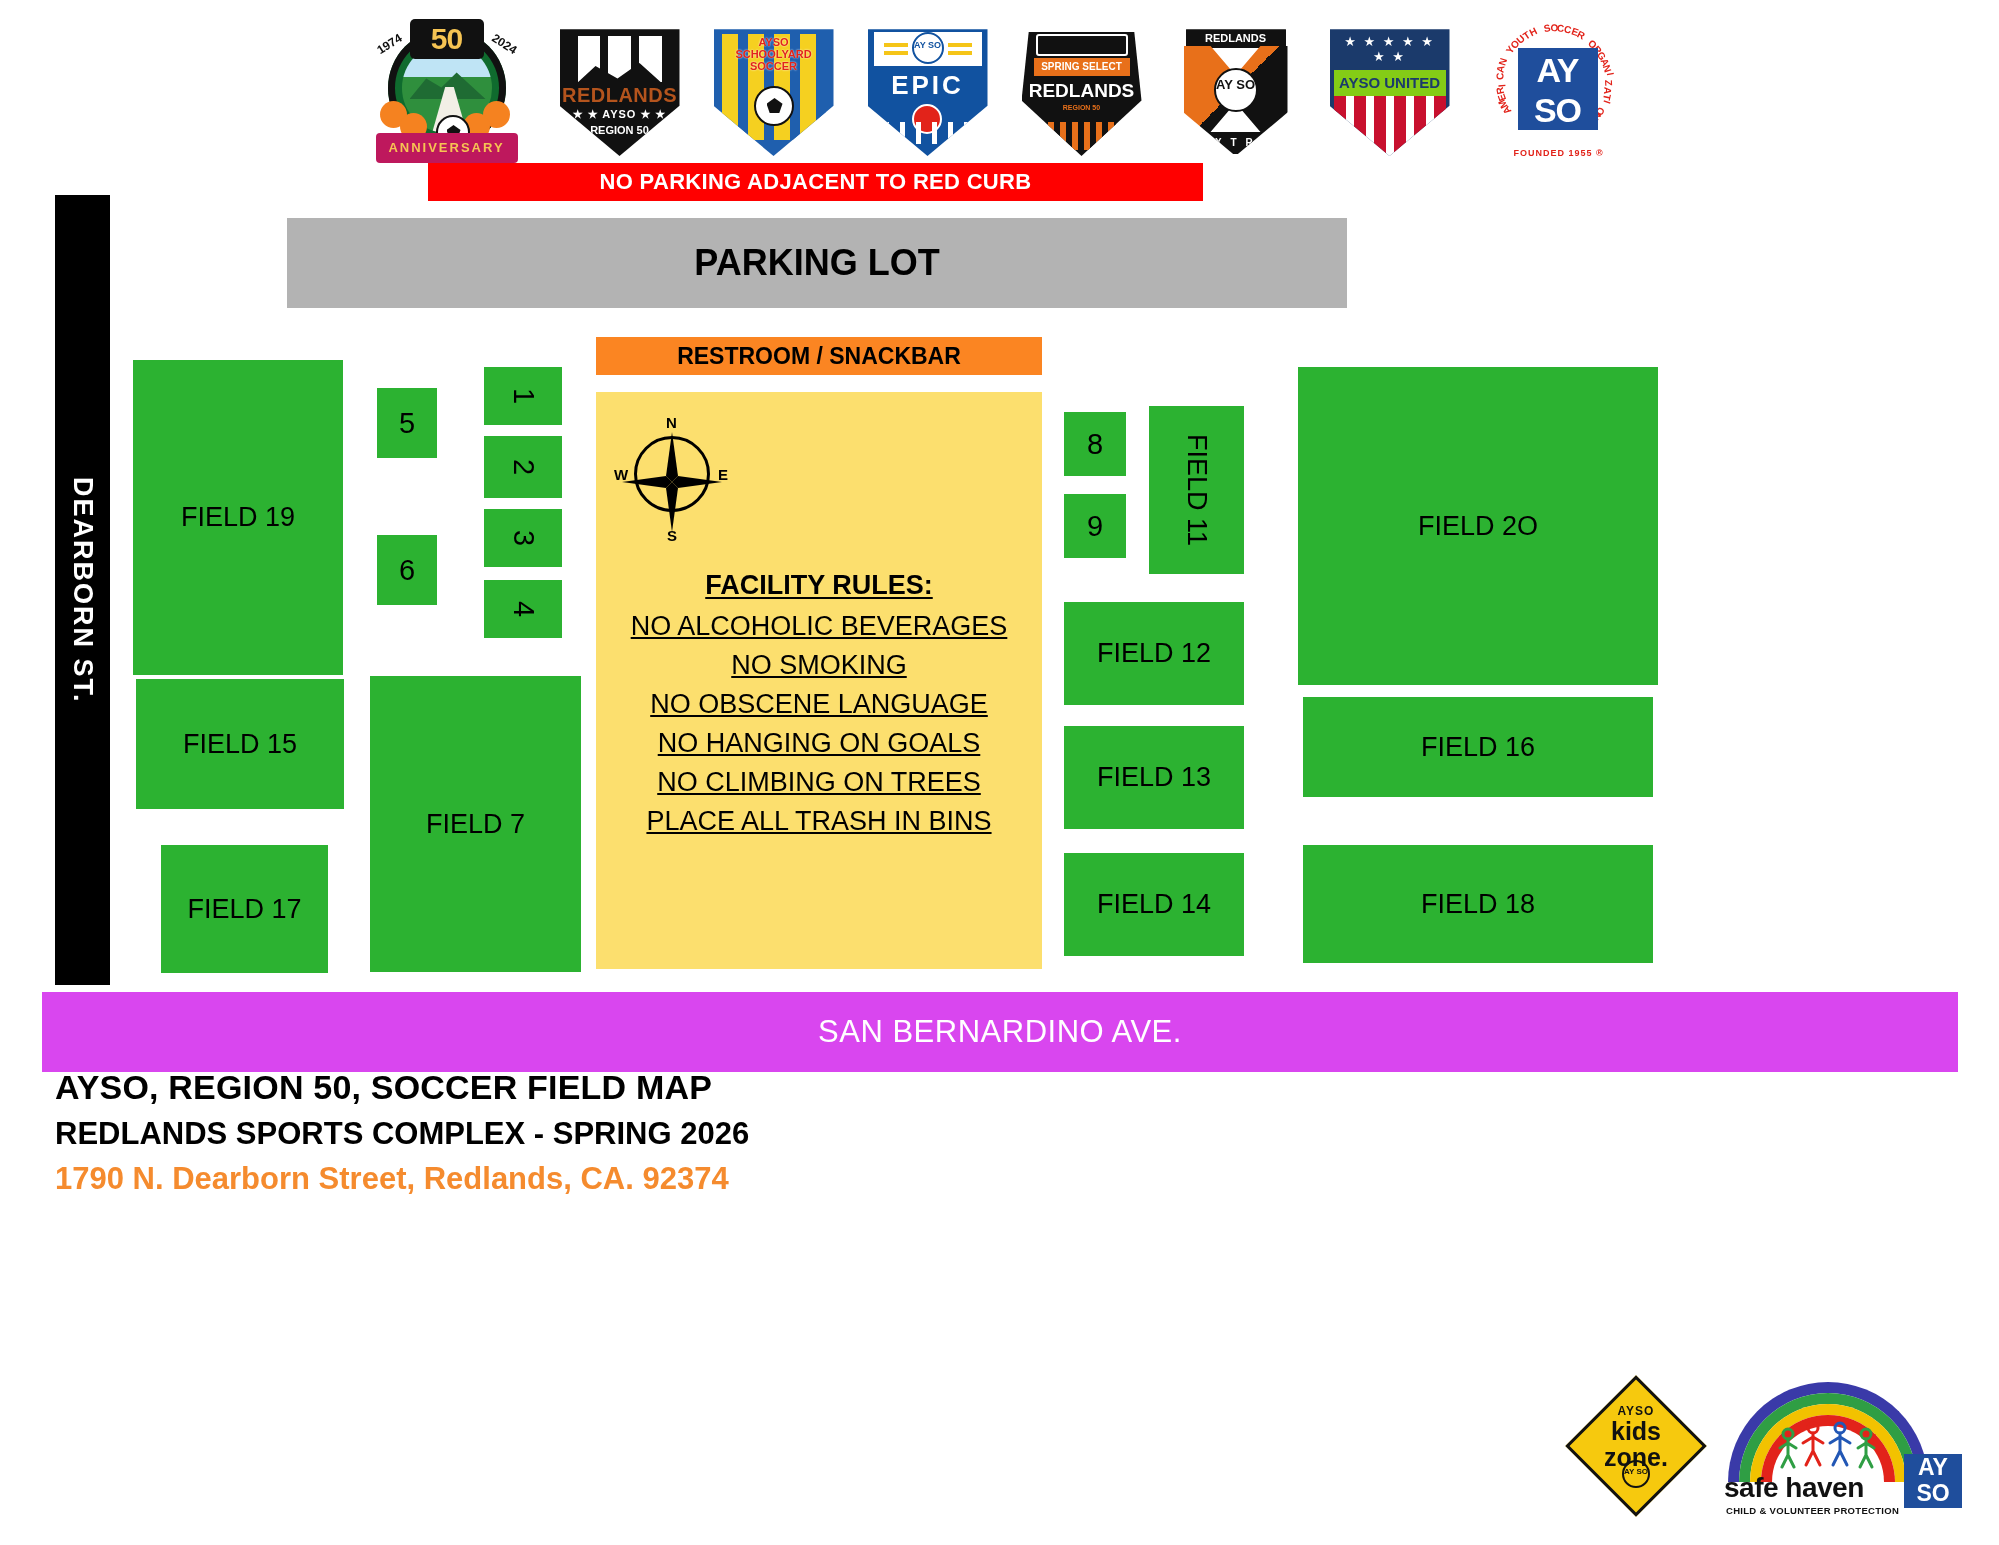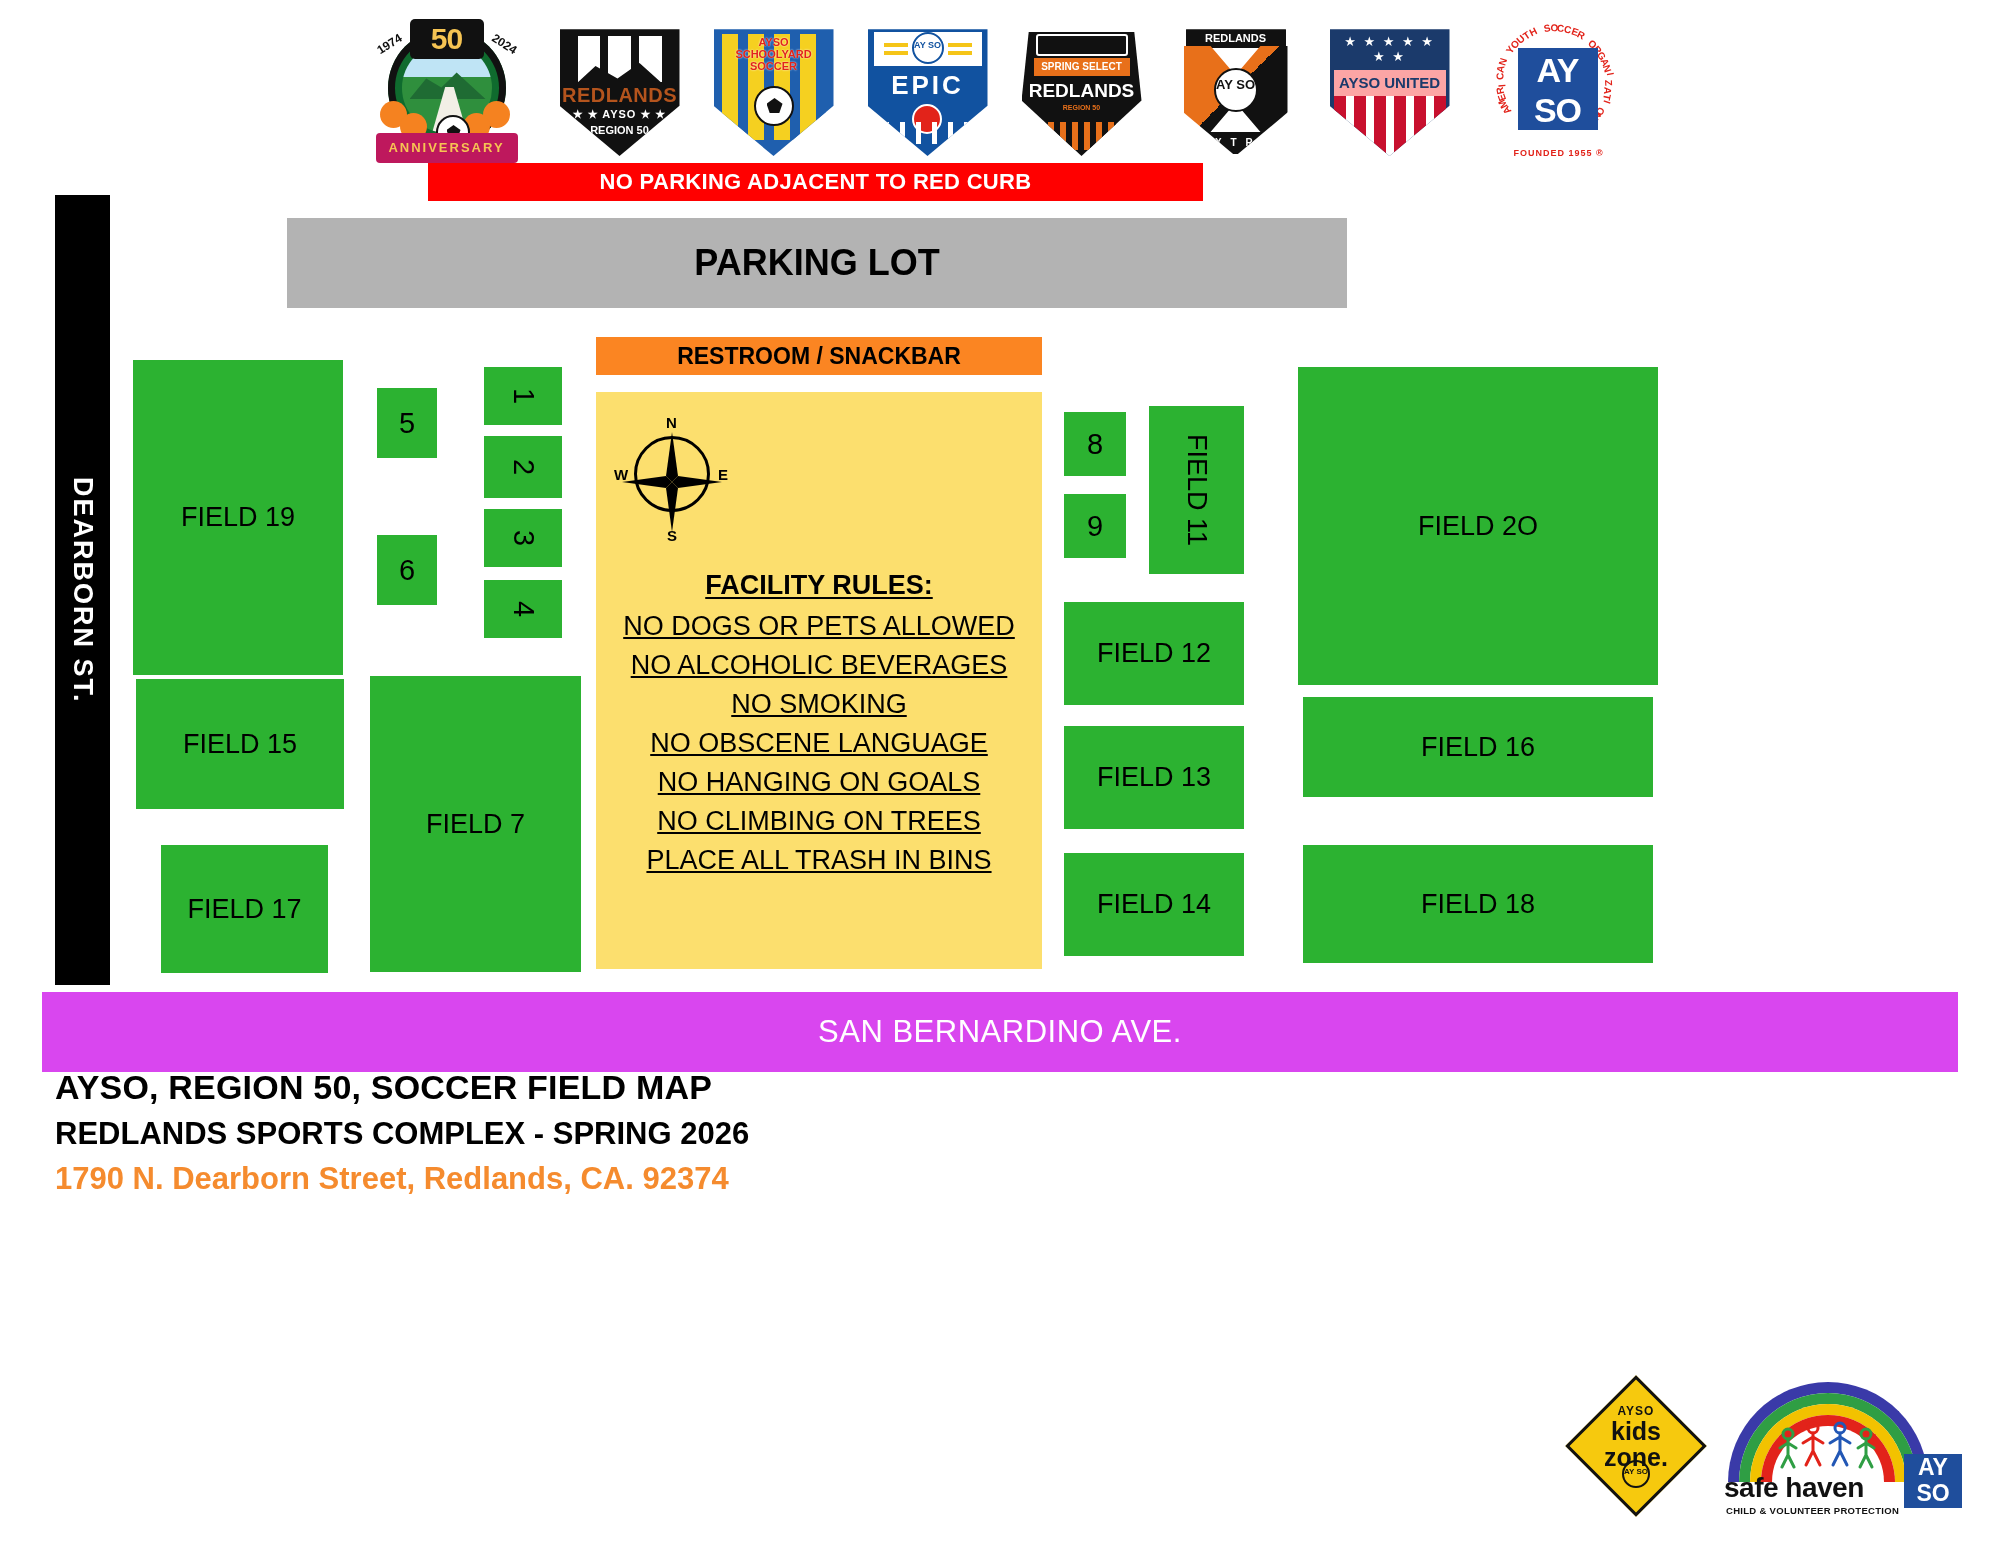--- a/index.html
+++ b/index.html
@@ -180,21 +180,21 @@
   }
 
   
   .sh-united { background:#1b3a6b; }
   .sh-united .stars2 {
     position:absolute; top:6px; left:6px; right:6px; height:40px; background:#1b3a6b;
     color:#fff; font-size:13px; text-align:center; line-height:15px; letter-spacing:2px;
     padding-top:4px;
   }
   .sh-united .band2 {
-    position:absolute; top:46px; left:4px; right:4px; height:26px; background:#fca5a5;
+    position:absolute; top:46px; left:4px; right:4px; height:26px; background:#84cc16;
     color:#1b3a6b; font:bold 15px "Liberation Sans",sans-serif; text-align:center; line-height:26px;
   }
   .sh-united .redstripes {
     position:absolute; top:72px; left:4px; right:4px; bottom:0;
     background:repeating-linear-gradient(90deg,#c8102e 0 12px,#fff 12px 20px);
   }
 
   
   .ayso-round { width:150px; height:140px; position:relative; }
   .ayso-round .outer {
@@ -526,21 +526,20 @@
       </svg>
       <div class="lbl n">N</div>
       <div class="lbl s">S</div>
       <div class="lbl w">W</div>
       <div class="lbl e">E</div>
     </div>
   </div>
 
   <div class="rules-title">FACILITY RULES:</div>
   <ul class="rules-list">
-    <li>NO DOGS OR PETS ALLOWED</li>
     <li>NO ALCOHOLIC BEVERAGES</li>
     <li>NO SMOKING</li>
     <li>NO OBSCENE LANGUAGE</li>
     <li>NO HANGING ON GOALS</li>
     <li>NO CLIMBING ON TREES</li>
     <li>PLACE ALL TRASH IN BINS</li>
   </ul>
 </div>
 
 <div class="footer">

